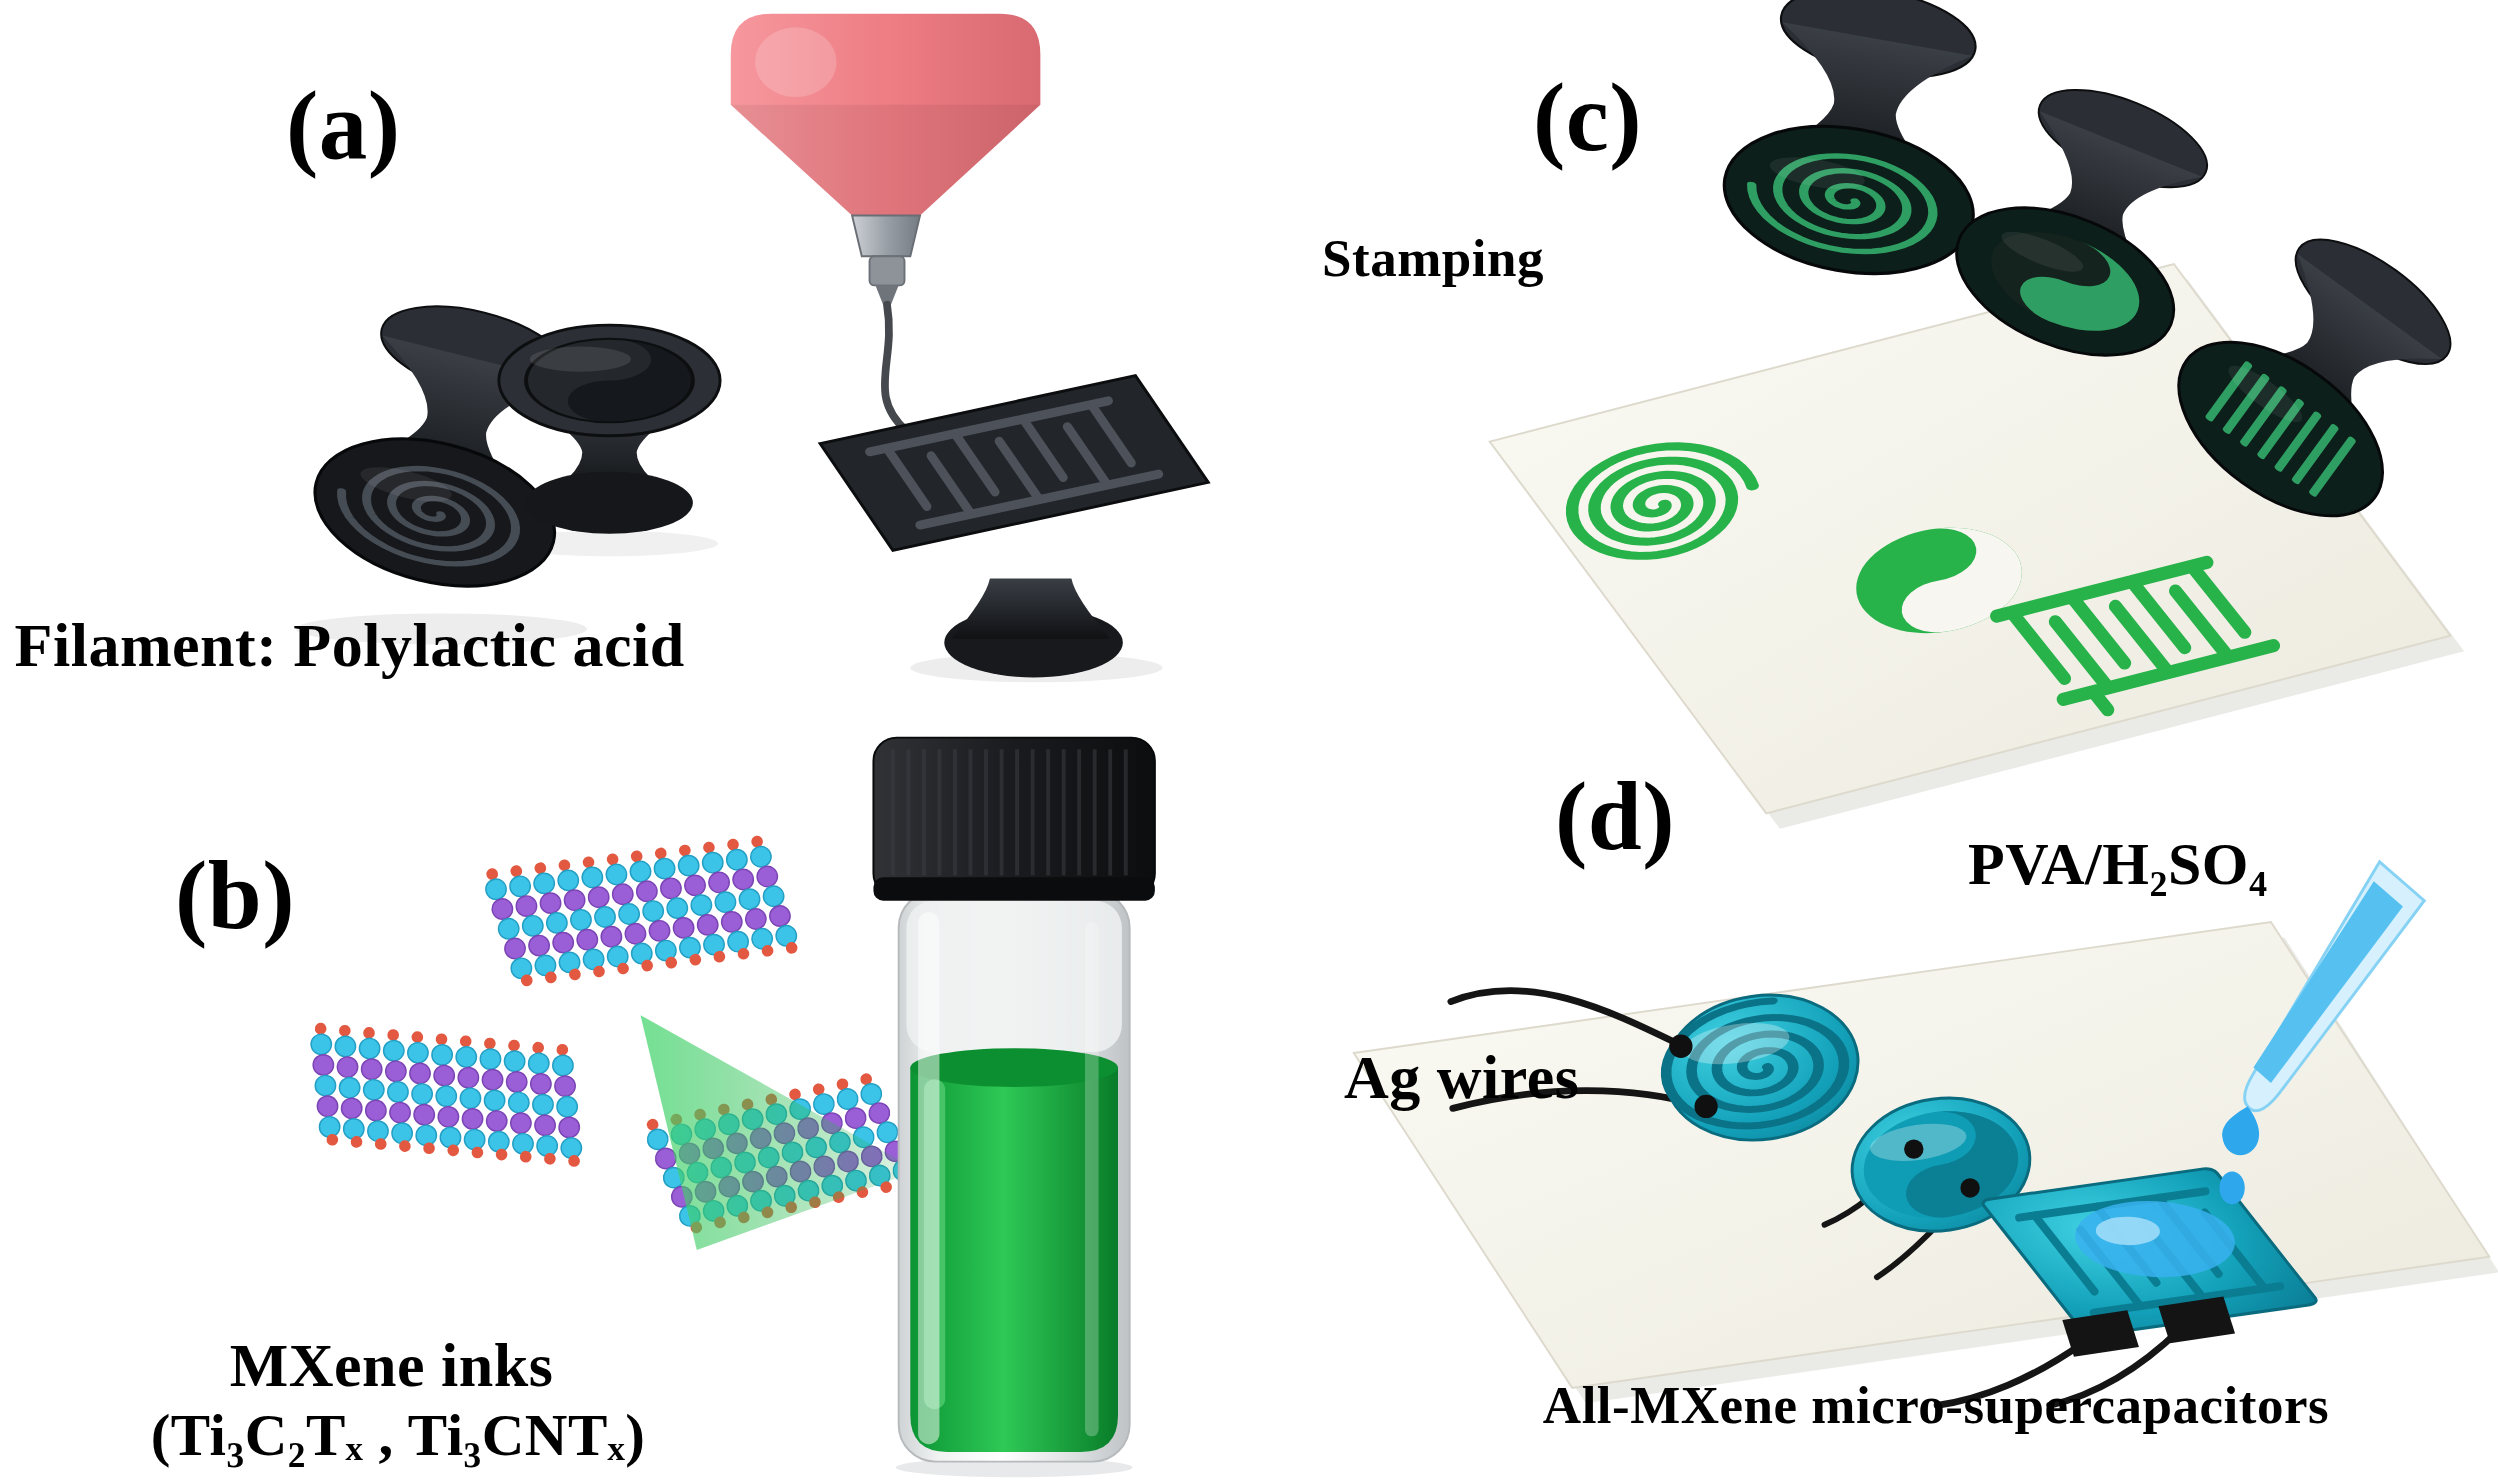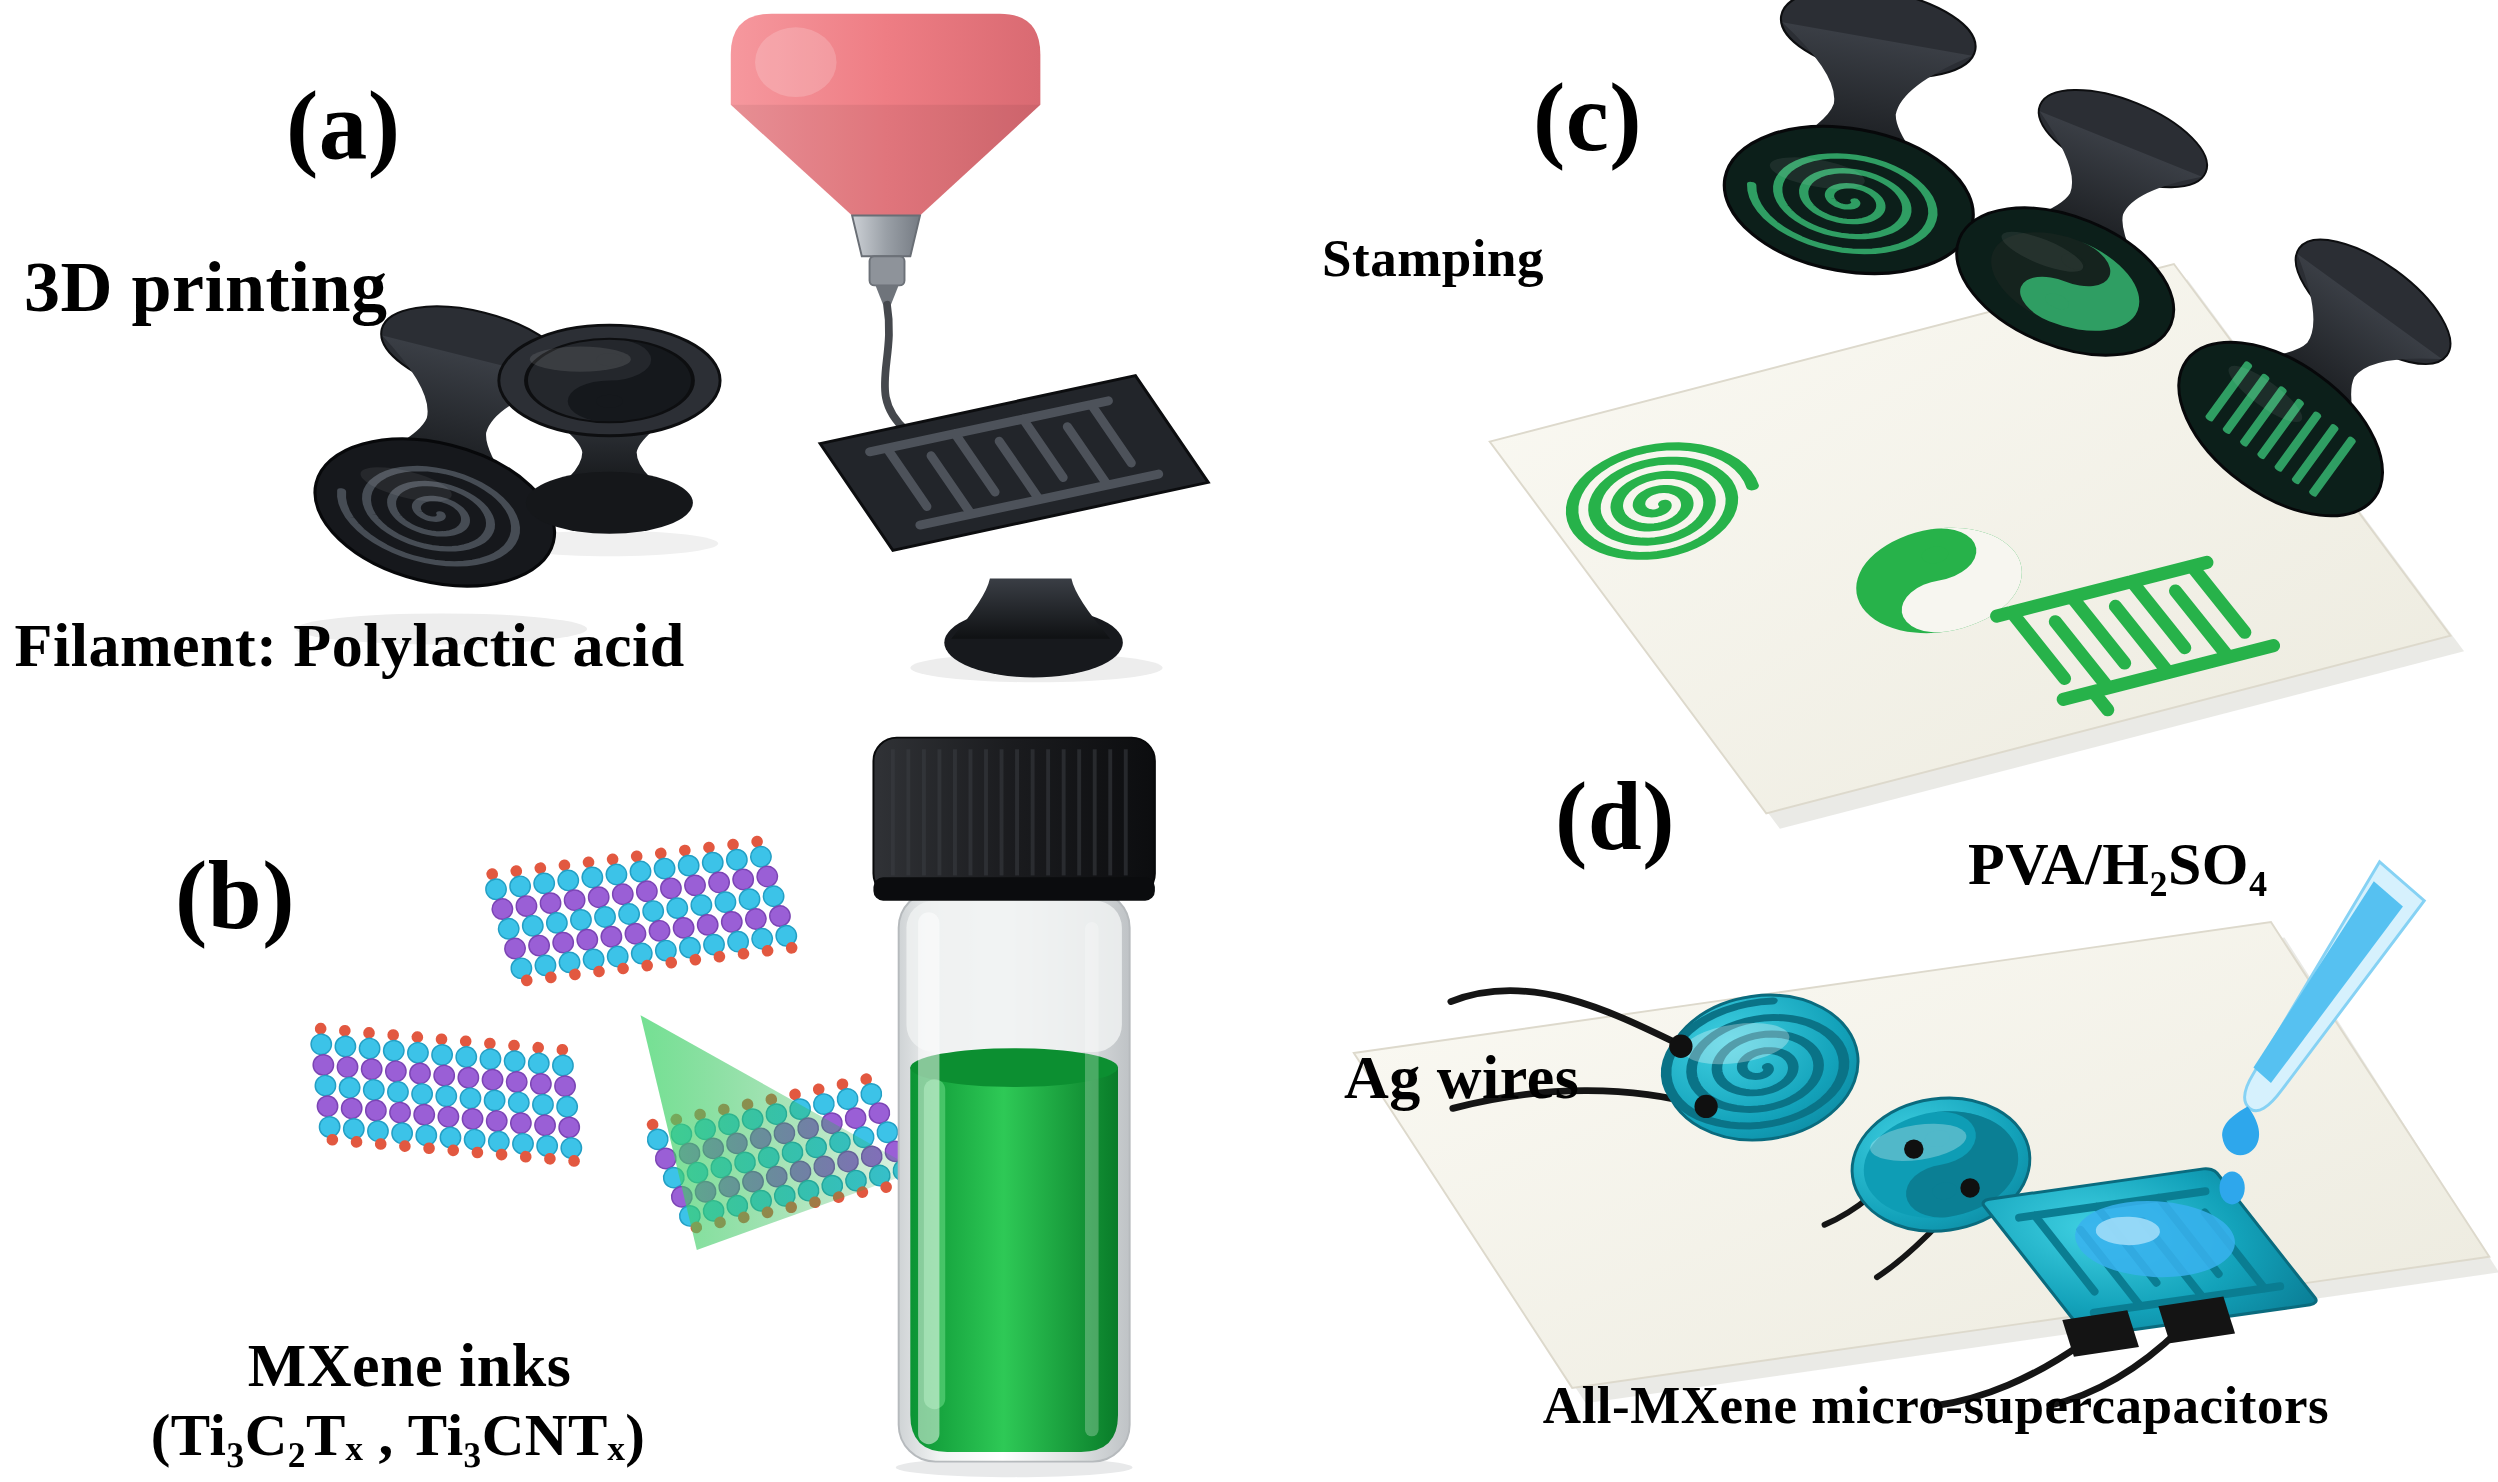--- a/index.html
+++ b/index.html
@@ -480,25 +480,24 @@
 
   <g>
     <path d="M 2452 888 L 2498 928 L 2352 1122 Q 2330 1152 2318 1142 Q 2306 1132 2322 1106 Z" fill="#d6f1fd" stroke="#86d2f4" stroke-width="3"></path>
     <path d="M 2446 908 L 2476 934 L 2340 1116 L 2322 1100 Z" fill="#56c1f1"></path>
     <path d="M 2316 1140 C 2330 1158 2332 1176 2320 1186 C 2308 1196 2292 1188 2290 1172 C 2288 1158 2302 1148 2316 1140 Z" fill="#2ea7ec"></path>
     <ellipse cx="2300" cy="1224" rx="13" ry="17" fill="#2ea7ec"></ellipse>
   </g>
 </svg>
 
 <div class="t" style="left:286px;top:76px;font-size:97px;">(a)</div>
-<div class="t" style="left:24px;top:250px;font-size:72px;">3D printing</div>
 <div class="t" style="left:14.6px;top:613px;font-size:62px;font-family:Liberation Serif, serif;">Filament: Polylactic acid</div>
 
 <div class="t" style="left:175px;top:846px;font-size:97px;">(b)</div>
-<div class="t center" style="left:138px;top:1333px;width:543px;font-size:62px;">MXene inks</div>
+<div class="t center" style="left:120px;top:1333px;width:543px;font-size:62px;">MXene inks</div>
 <div class="t center" style="left:68px;top:1405px;width:660px;font-size:59px;font-family:Liberation Serif, serif;">(Ti₃C₂Tₓ , Ti₃CNTₓ)</div>
 
 <div class="t" style="left:1533px;top:68px;font-size:97px;">(c)</div>
 <div class="t" style="left:1322px;top:231px;font-size:53px;">Stamping</div>
 
 <div class="t" style="left:1555px;top:767px;font-size:97px;">(d)</div>
 <div class="t" style="left:1968px;top:833px;font-size:60px;text-align:right;">PVA/H₂SO₄</div>
 <div class="t" style="left:1344px;top:1017px;font-size:62px;margin-top:28px;">Ag wires</div>
 <div class="t center" style="left:1378px;top:1378px;width:1116px;font-size:53px;">All-MXene micro-supercapacitors</div>
 

